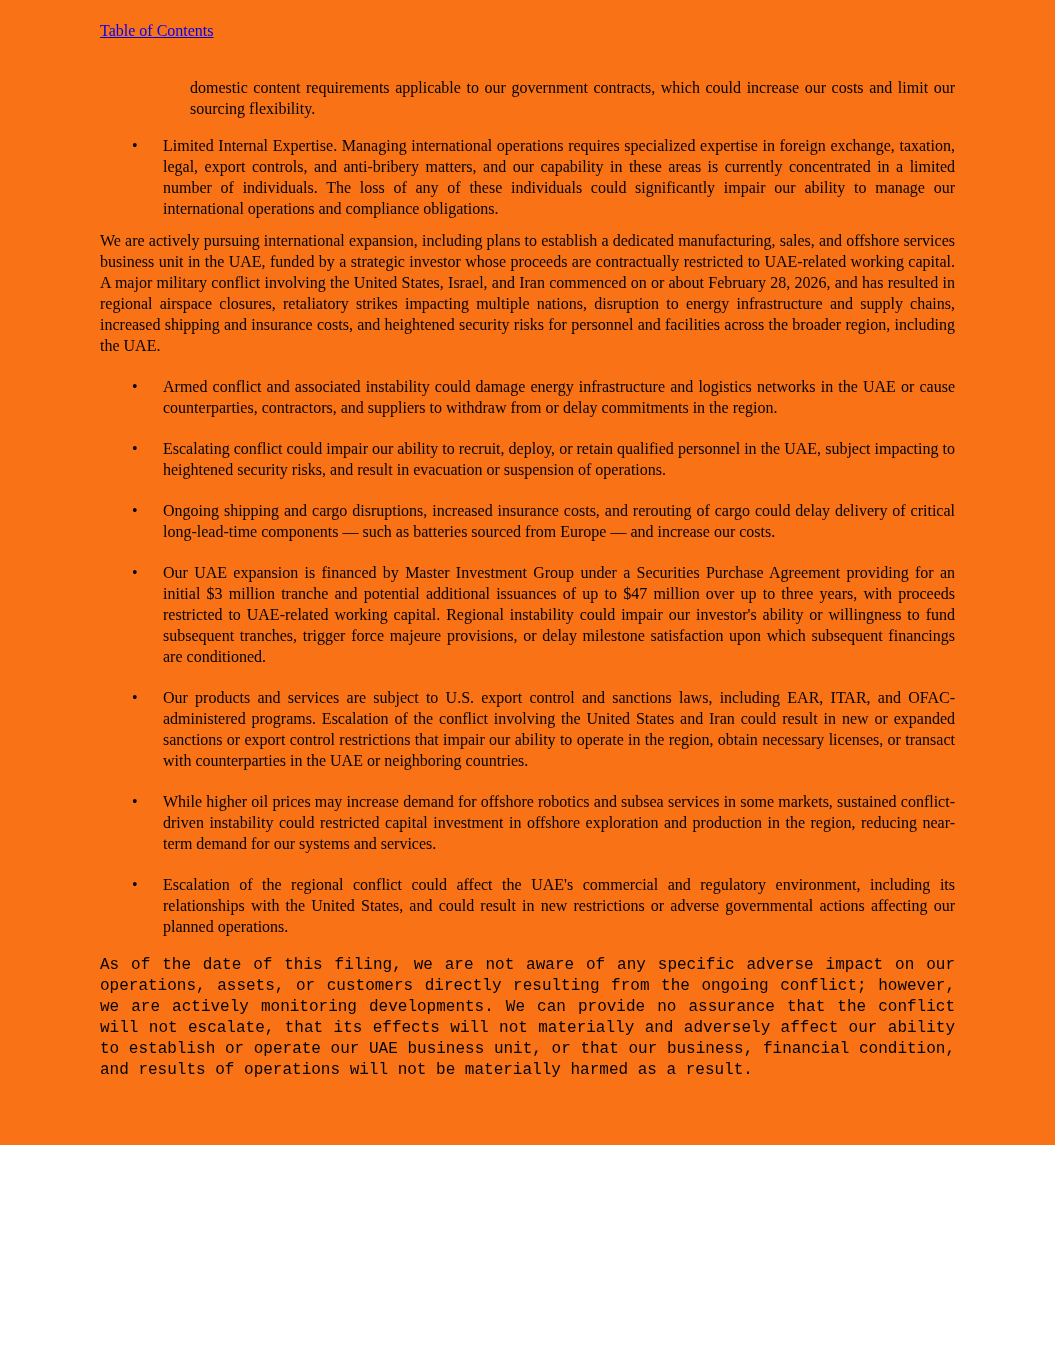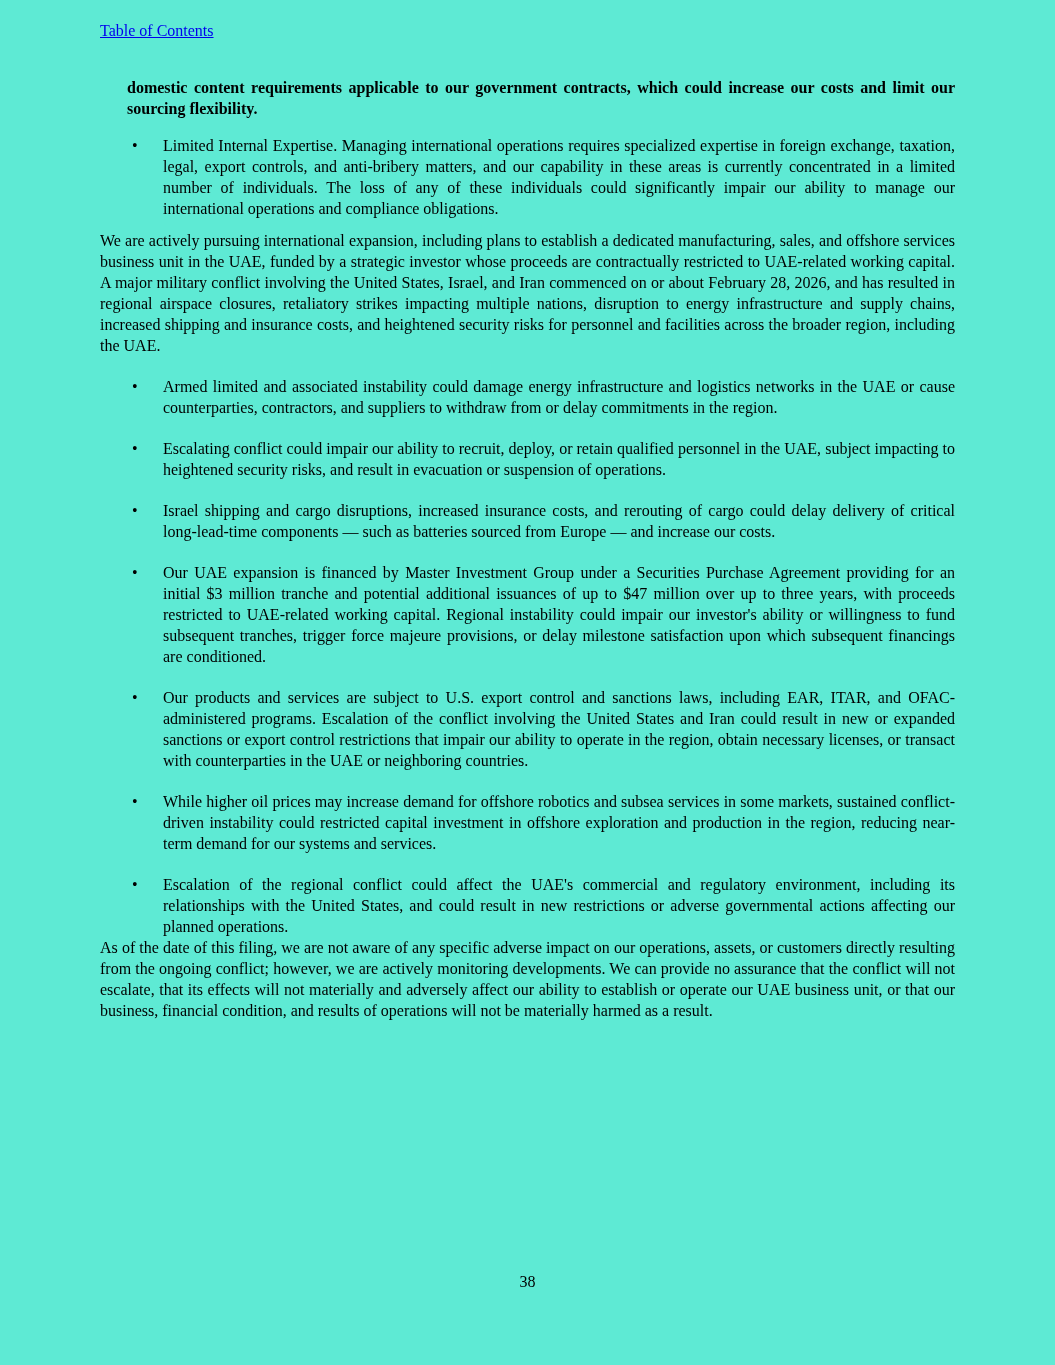--- a/index.html
+++ b/index.html
@@ -3,22 +3,22 @@
 <meta charset="utf-8">
 <style>
   html, body {
     margin: 0;
     padding: 0;
     background: #ffffff;
   }
   .page {
     position: relative;
     width: 1055px;
-    height: 1365px;
-    background: #5eead4;
+    height: 1145px;
+    background: #f97316;
     font-family: "Liberation Serif", serif;
     color: #000000;
     font-size: 16px;
     line-height: 21px;
   }
   .toc-link {
     position: absolute;
     top: 20px;
     left: 100px;
     color: #0000ee;
@@ -31,22 +31,21 @@
     top: 77px;
     left: 100px;
     width: 855px;
   }
   .para {
     margin: 0;
     text-align: justify;
   }
   
   .cont-indent {
-    margin-left: 27px;
-    font-weight: bold;
+    margin-left: 90px;
   }
   .bullet-item {
     position: relative;
     padding-left: 63px;
     margin-top: 16px;
   }
   .bullet-list .bullet-item {
     margin-top: 20px;
   }
   .bullet-marker {
@@ -62,20 +61,22 @@
     font-weight: bold;
     font-style: italic;
     font-size: 16px;
     line-height: 22px;
     text-align: justify;
   }
   .block {
     margin-top: 11px;
   }
   .closing {
+    margin-top: 18px;
+    font-family: Liberation Mono, monospace;
   }
   .page-number {
     position: absolute;
     top: 1271px;
     left: 0;
     right: 0;
     text-align: center;
     font-size: 16px;
   }
 </style>
@@ -96,31 +97,31 @@
     </div>
 
 
     <p class="para block">We are actively pursuing international expansion, including plans to establish a dedicated manufacturing, sales, and offshore services business unit in the UAE, funded by a strategic investor whose proceeds are contractually restricted to UAE-related working capital. A major military conflict involving the United States, Israel, and Iran commenced on or about February 28, 2026, and has resulted in regional airspace closures, retaliatory strikes impacting multiple nations, disruption to energy infrastructure and supply chains, increased shipping and insurance costs, and heightened security risks for personnel and facilities across the broader region, including the UAE.</p>
 
 
     <div class="bullet-list">
 
       <div class="bullet-item">
         <span class="bullet-marker">•</span>
-        <p class="para">Armed limited and associated instability could damage energy infrastructure and logistics networks in the UAE or cause counterparties, contractors, and suppliers to withdraw from or delay commitments in the region.</p>
+        <p class="para">Armed conflict and associated instability could damage energy infrastructure and logistics networks in the UAE or cause counterparties, contractors, and suppliers to withdraw from or delay commitments in the region.</p>
       </div>
 
       <div class="bullet-item">
         <span class="bullet-marker">•</span>
         <p class="para">Escalating conflict could impair our ability to recruit, deploy, or retain qualified personnel in the UAE, subject impacting to heightened security risks, and result in evacuation or suspension of operations.</p>
       </div>
 
       <div class="bullet-item">
         <span class="bullet-marker">•</span>
-        <p class="para">Israel shipping and cargo disruptions, increased insurance costs, and rerouting of cargo could delay delivery of critical long-lead-time components — such as batteries sourced from Europe — and increase our costs.</p>
+        <p class="para">Ongoing shipping and cargo disruptions, increased insurance costs, and rerouting of cargo could delay delivery of critical long-lead-time components — such as batteries sourced from Europe — and increase our costs.</p>
       </div>
 
       <div class="bullet-item">
         <span class="bullet-marker">•</span>
         <p class="para">Our UAE expansion is financed by Master Investment Group under a Securities Purchase Agreement providing for an initial $3 million tranche and potential additional issuances of up to $47 million over up to three years, with proceeds restricted to UAE-related working capital. Regional instability could impair our investor's ability or willingness to fund subsequent tranches, trigger force majeure provisions, or delay milestone satisfaction upon which subsequent financings are conditioned.</p>
       </div>
 
       <div class="bullet-item">
         <span class="bullet-marker">•</span>
         <p class="para">Our products and services are subject to U.S. export control and sanctions laws, including EAR, ITAR, and OFAC-administered programs. Escalation of the conflict involving the United States and Iran could result in new or expanded sanctions or export control restrictions that impair our ability to operate in the region, obtain necessary licenses, or transact with counterparties in the UAE or neighboring countries.</p>

